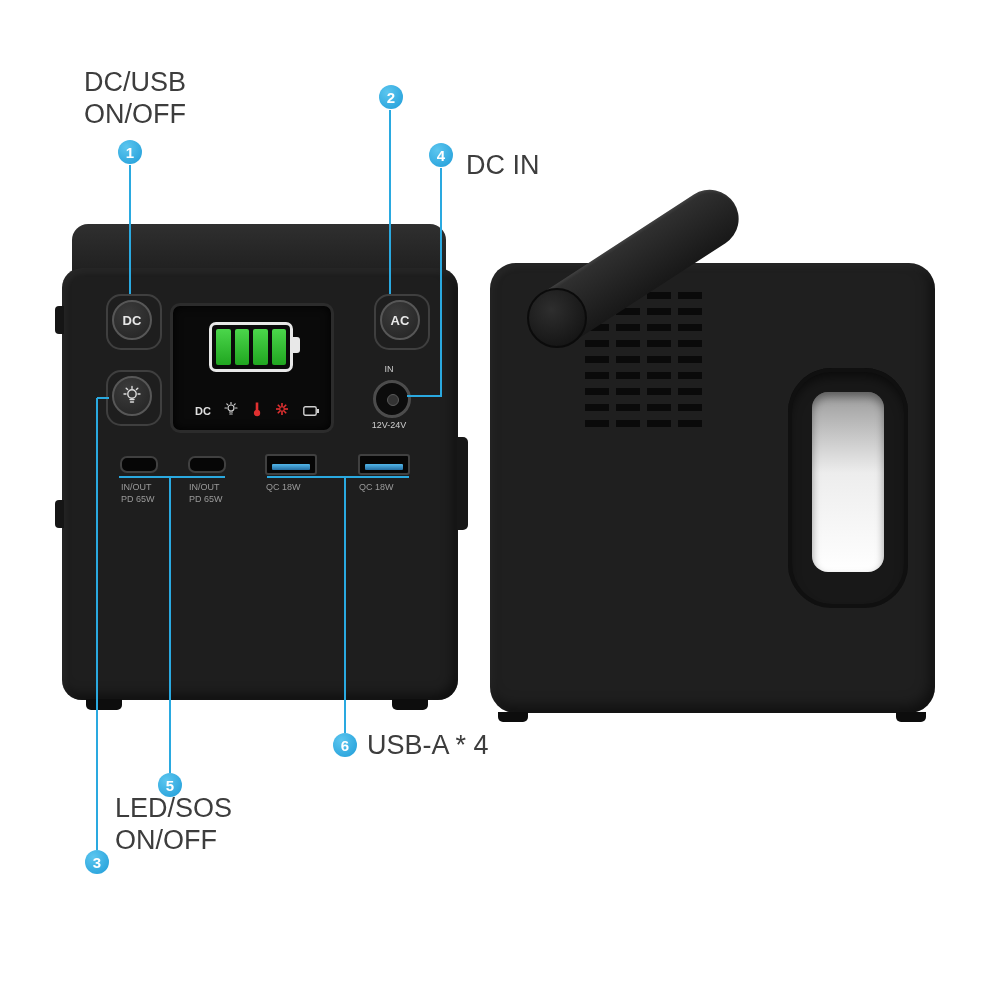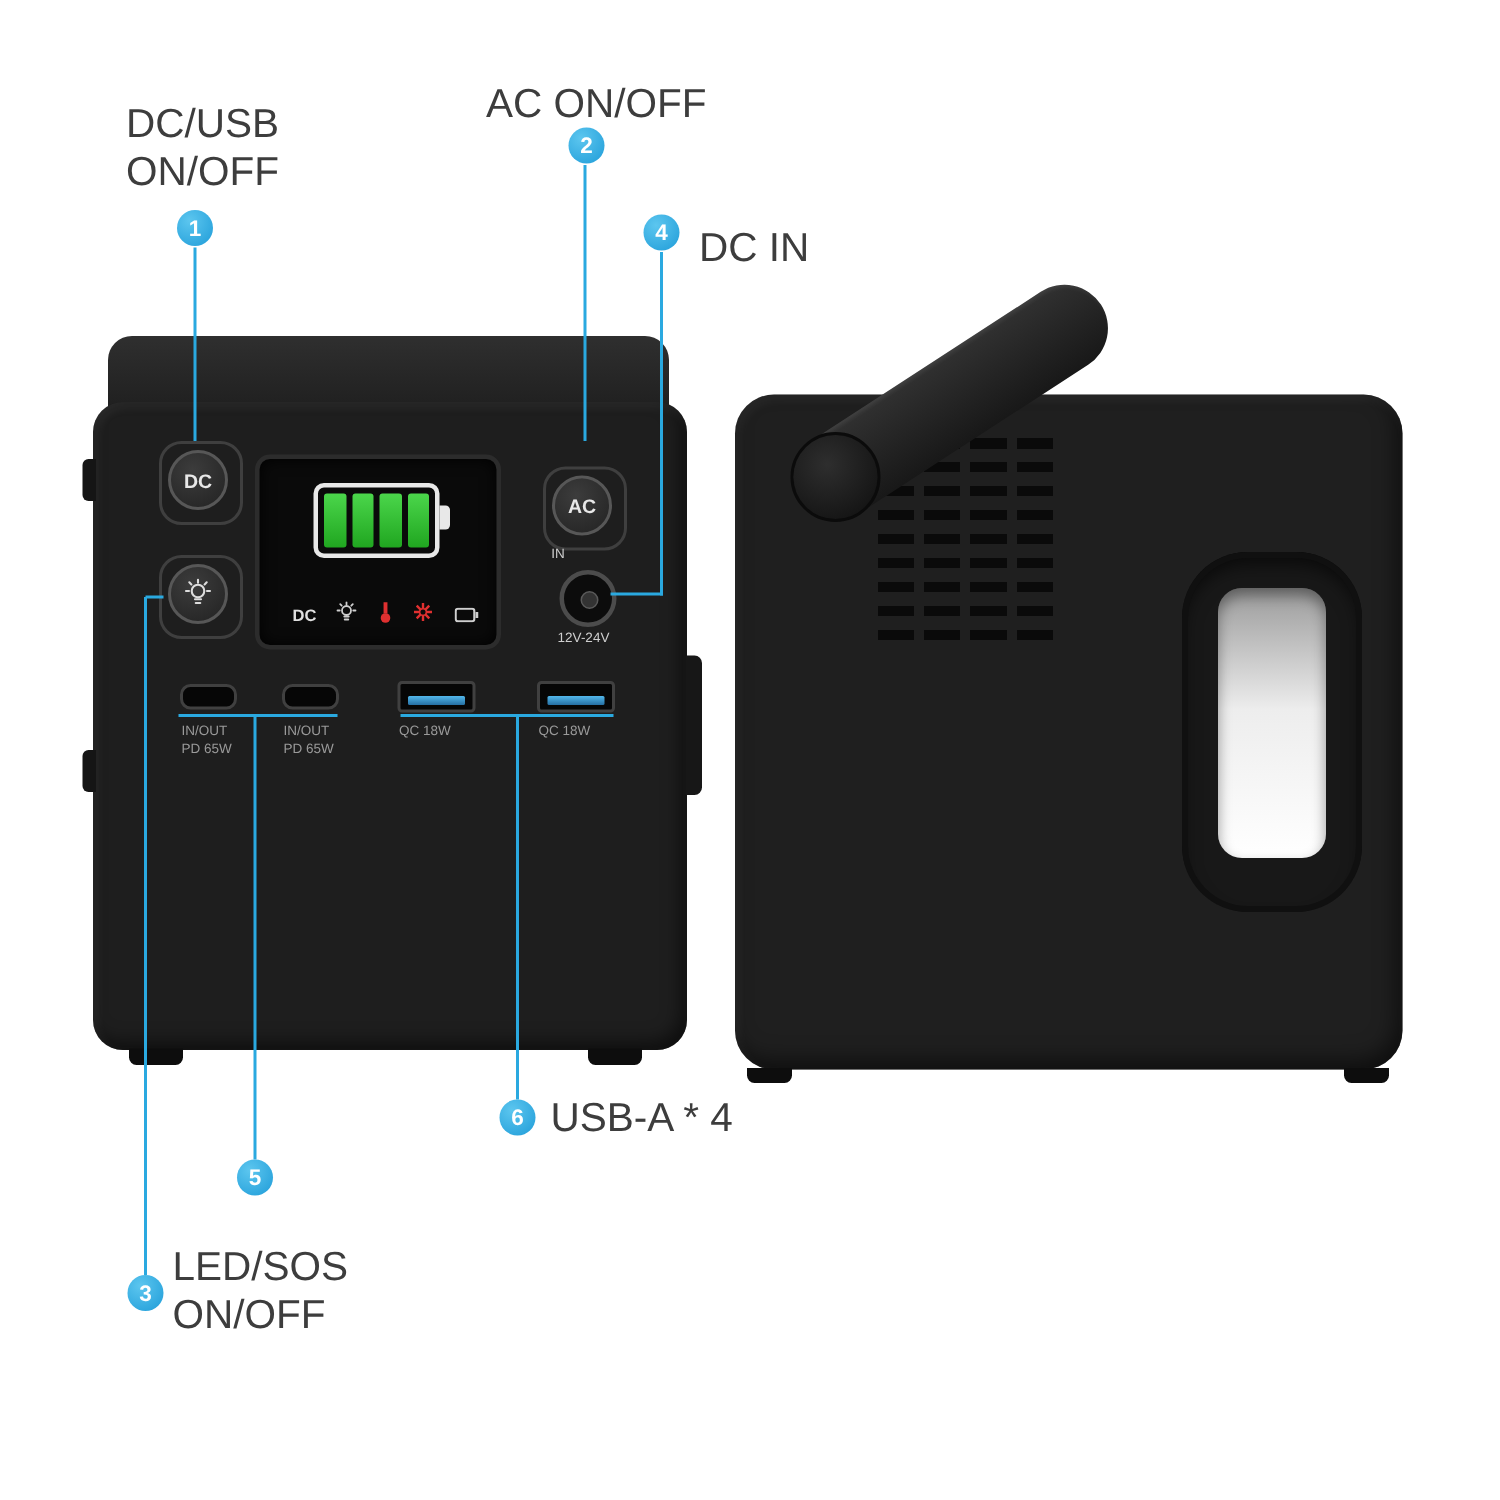--- a/index.html
+++ b/index.html
@@ -68,33 +68,32 @@
 <body>
 
 <div class="canvas">
 
   <div class="lbl" style="left:84px;top:66px;">
     <div>DC/USB</div>
     <div>ON/OFF</div>
   </div>
   <div class="co" style="left:118px;top:140px;">1</div>
 
-  <div class="lbl" style="left:324px;top:53px;">AC ON/OFF</div>
   <div class="co" style="left:379px;top:85px;">2</div>
 
   <div class="co" style="left:429px;top:143px;">4</div>
   <div class="lbl" style="left:466px;top:149px;">DC IN</div>
 
   <div class="co" style="left:333px;top:733px;">6</div>
   <div class="lbl" style="left:367px;top:729px;">USB-A * 4</div>
 
   <div class="co" style="left:158px;top:773px;">5</div>
 
   <div class="co" style="left:85px;top:850px;">3</div>
-  <div class="lbl" style="left:115px;top:828px;">
+  <div class="lbl" style="left:115px;top:792px;">
     <div>LED/SOS</div>
     <div>ON/OFF</div>
   </div>
 
   <div class="leader" style="left:129px;top:165px;width:2px;height:129px;"></div>
   <div class="leader" style="left:389px;top:110px;width:2px;height:184px;"></div>
   <div class="leader" style="left:440px;top:168px;width:2px;height:229px;"></div>
   <div class="leader" style="left:407px;top:395px;width:35px;height:2px;"></div>
   <div class="leader" style="left:267px;top:476px;width:142px;height:2px;"></div>
   <div class="leader" style="left:344px;top:477px;width:2px;height:256px;"></div>
@@ -109,21 +108,21 @@
     <div class="front-notch" style="left:55px;top:306px;"></div>
     <div class="front-notch" style="left:55px;top:500px;"></div>
     <div class="front-tab-right"></div>
     <div class="foot" style="left:86px;top:699px;width:36px;height:11px;"></div>
     <div class="foot" style="left:392px;top:699px;width:36px;height:11px;"></div>
 
     <div class="btn-ring" style="left:106px;top:294px;">
       <div class="btn-circle">DC</div>
     </div>
 
-    <div class="btn-ring" style="left:362px;top:294px;margin-top:17px;">
+    <div class="btn-ring" style="left:374px;top:294px;">
       <div class="btn-circle">AC</div>
     </div>
 
     <div class="btn-ring" style="left:106px;top:370px;">
       <div class="btn-circle">
         <svg width="22" height="22" viewBox="0 0 22 22">
           <g stroke="#ddd" fill="none" stroke-width="1.4" stroke-linecap="round">
             <circle cx="11" cy="9" r="4.2"></circle>
             <path d="M9 14.5h4M9.5 17h3"></path>
             <path d="M11 1.5V3.5M3 9h2M17 9h2M5.2 3.2l1.4 1.4M16.8 3.2l-1.4 1.4"></path>
@@ -172,21 +171,21 @@
         </span>
         <span>
           <svg width="16" height="10" viewBox="0 0 16 10">
             <rect x=".8" y=".8" width="12.4" height="8.4" rx="1.5" fill="none" stroke="#cfcfcf" stroke-width="1.4"></rect>
             <rect x="14" y="3" width="2" height="4" fill="#cfcfcf"></rect>
           </svg>
         </span>
       </div>
     </div>
 
-    <div class="dcin-label" style="left:362px;top:364px;width:20px;">IN</div>
+    <div class="dcin-label" style="left:379px;top:364px;width:20px;">IN</div>
     <div class="dcin-port">
       <div class="dcin-pin"></div>
     </div>
     <div class="dcin-label" style="left:364px;top:420px;width:50px;">12V-24V</div>
 
     <div class="tc-port" style="left:120px;top:456px;"></div>
     <div class="tc-port" style="left:188px;top:456px;"></div>
     <div class="port-lbl" style="left:121px;top:481px;">
       <div>IN/OUT</div>
       <div>PD 65W</div>

